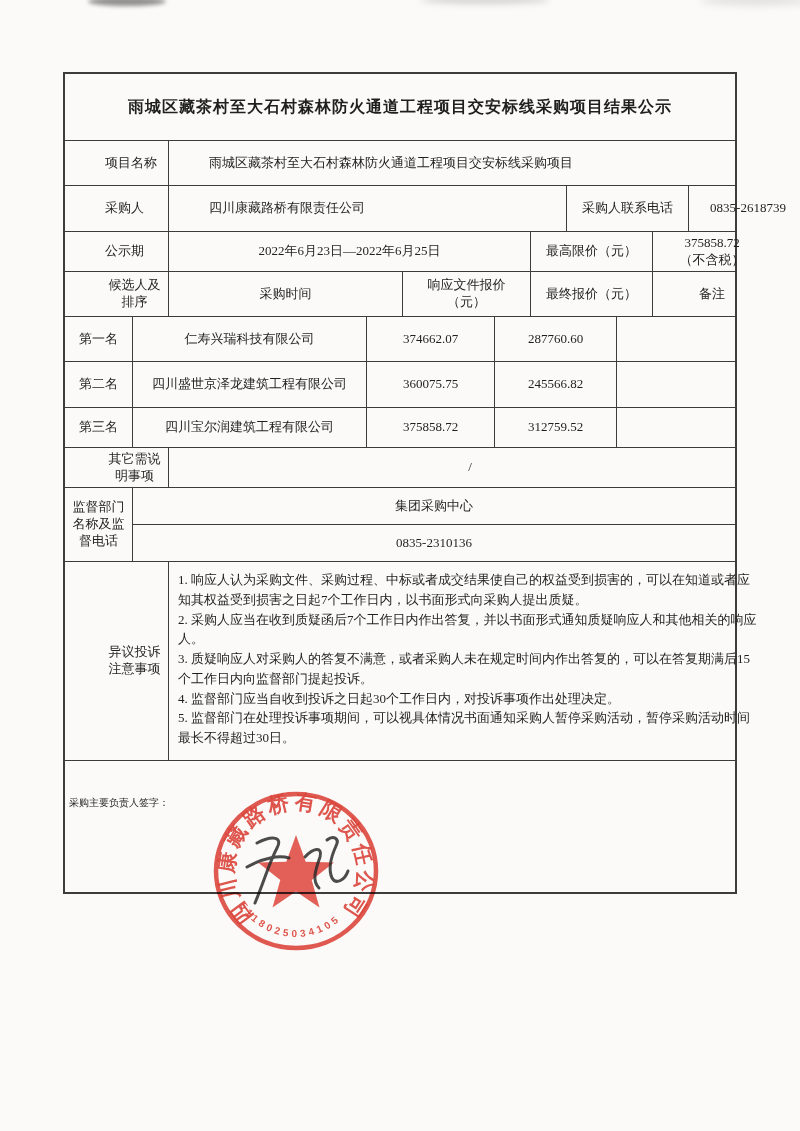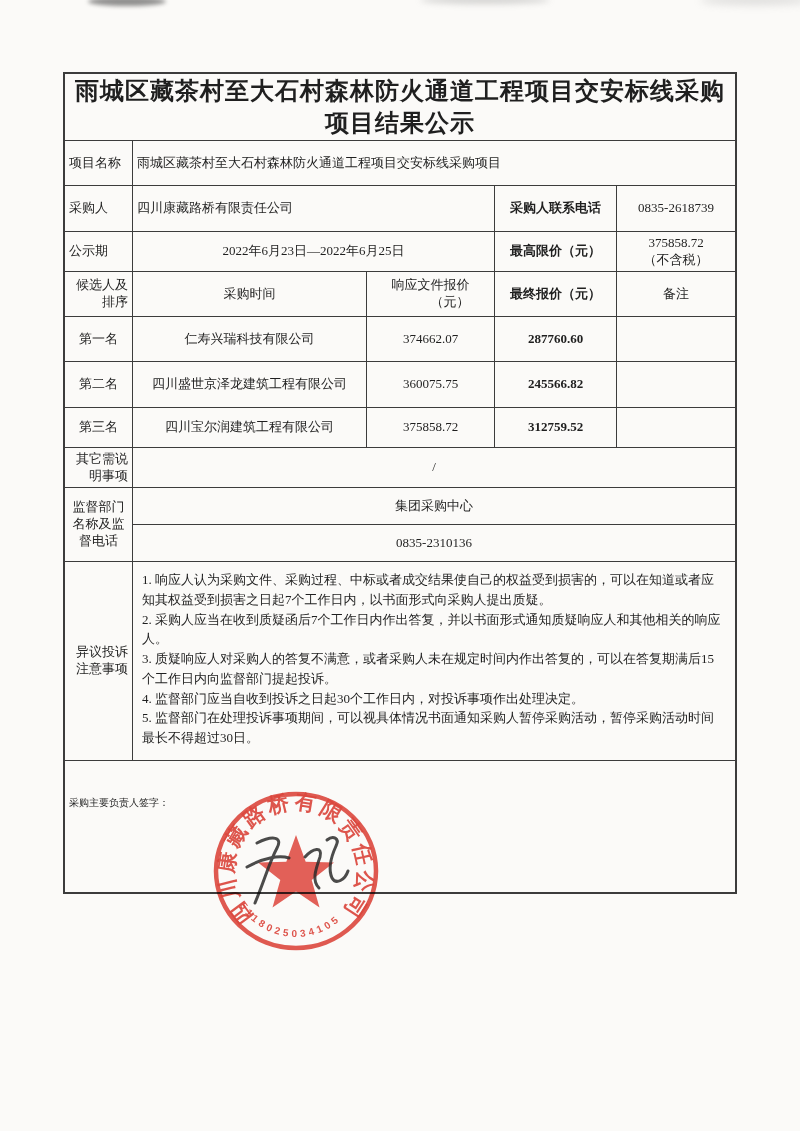--- a/index.html
+++ b/index.html
@@ -21,33 +21,33 @@
     border:2px solid #3c3c3c;background:transparent;
   }
   .row{display:flex;border-bottom:1px solid #3c3c3c;}
   .row.last{border-bottom:none;}
   .cell{
     border-right:1px solid #3c3c3c;
     display:flex;align-items:center;justify-content:center;
     font-size:13px;line-height:1.3;padding:2px 4px;text-align:center;
   }
   .cell.end{border-right:none;font-family:Liberation Serif, serif;}
-  .cell.left{justify-content:flex-start;text-align:right;}
+  .cell.left{justify-content:flex-start;text-align:center;margin-left:36px;}
   .cell.pre{white-space:pre-line;}
   .c1{width:68px;flex:0 0 68px;}
   .c2{width:234px;flex:0 0 234px;}
-  .c3{width:128px;flex:0 0 128px;text-align:right;}
-  .c4{width:122px;flex:0 0 122px;font-weight:bold;}
+  .c3{width:128px;flex:0 0 128px;}
+  .c4{width:122px;flex:0 0 122px;}
   .c5{width:118px;flex:0 0 118px;}
   .c23{width:362px;flex:0 0 362px;}
   .cfull{width:602px;flex:0 0 602px;}
 
   .title-row{height:67px;}
   .title-cell{width:100%;display:flex;align-items:center;justify-content:center;
-    font-size:24px;font-weight:bold;letter-spacing:1px;padding:0 8px;text-align:center;}
+    font-size:16px;font-weight:bold;letter-spacing:1px;padding:0 8px;text-align:center;}
 
   .stack{display:flex;flex-direction:column;width:602px;flex:0 0 602px;}
   .stack .sub{flex:1 1 50%;display:flex;align-items:center;justify-content:center;font-size:13px;}
   .stack .sub.top{border-bottom:1px solid #3c3c3c;text-align:right;}
 
   .objection-content{
     display:block;padding:8px 9px 6px 9px;font-size:13px;line-height:1.52;
     text-align:left;align-items:flex-start;
   }
   .objection-content .para{margin:0;}

